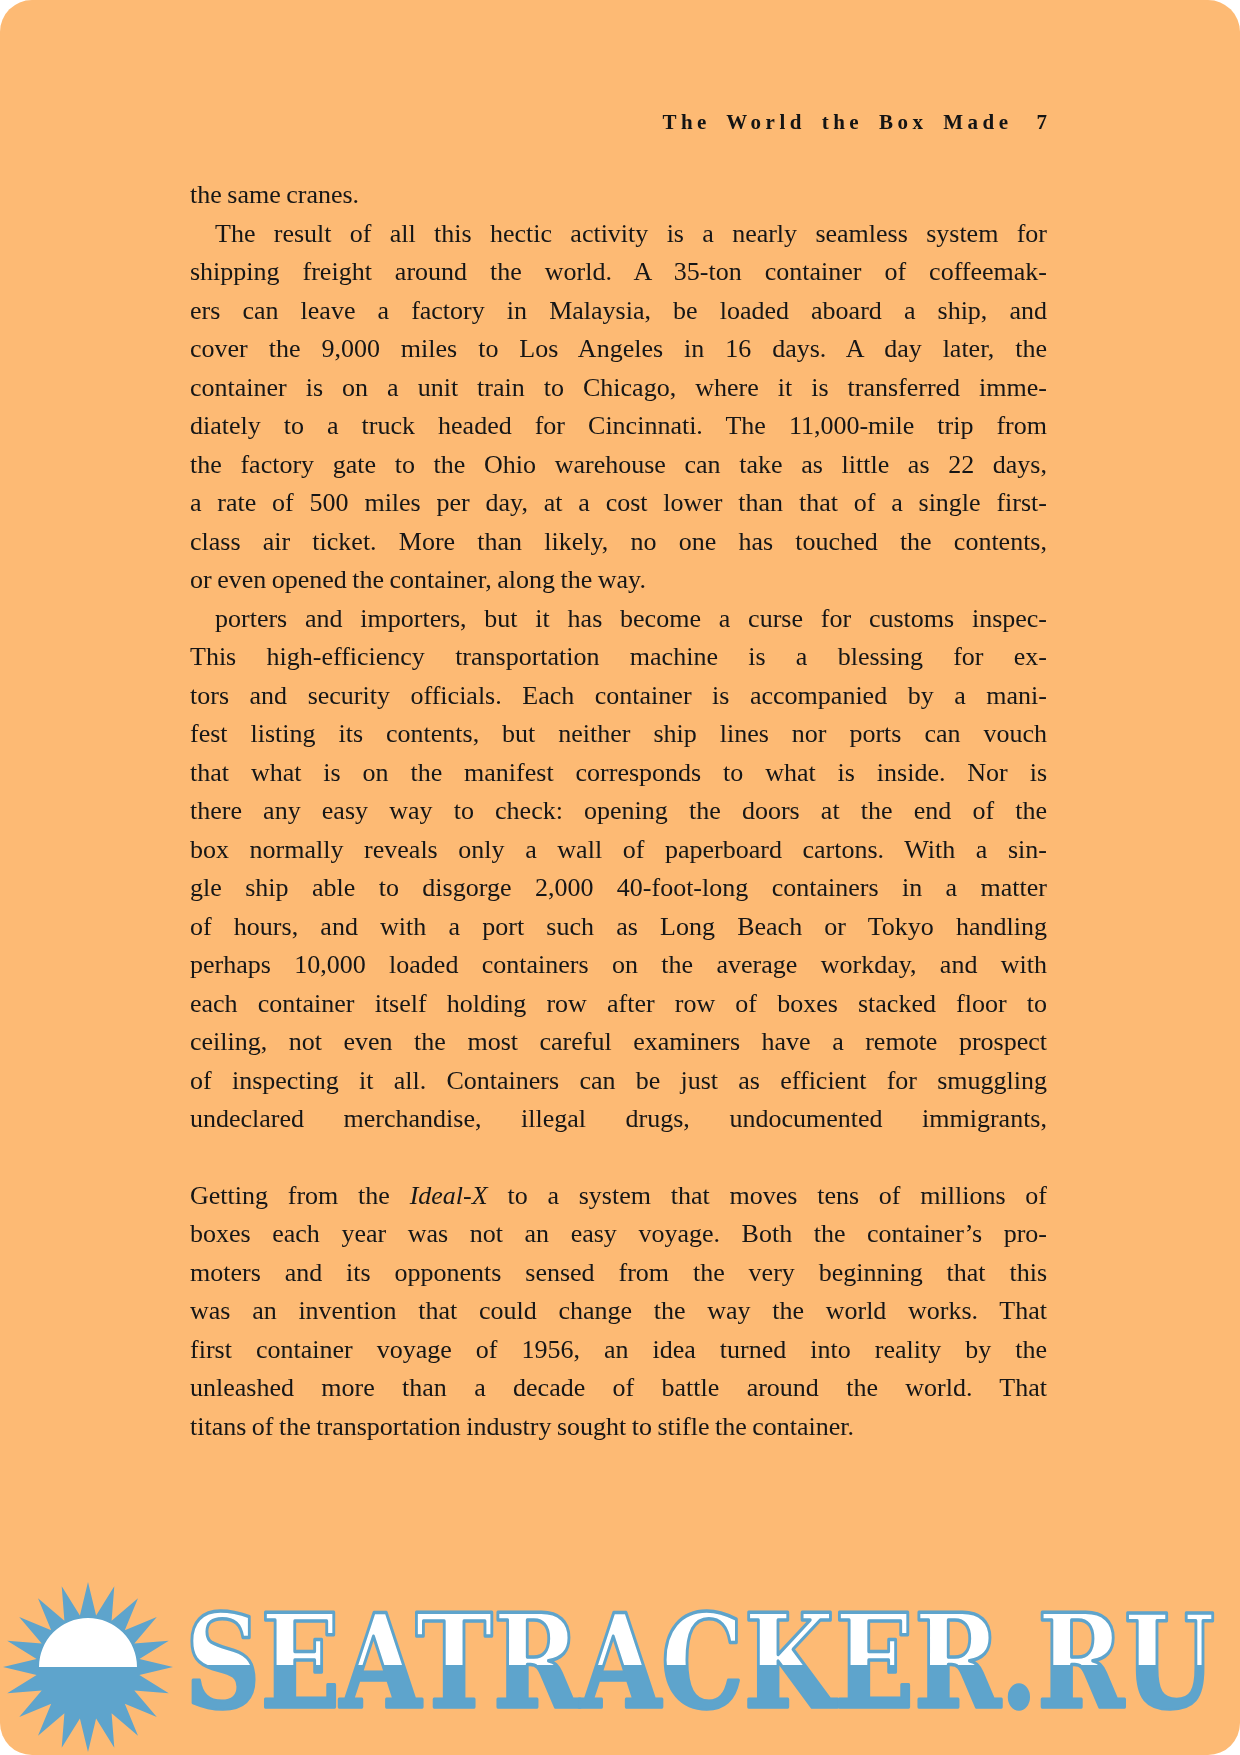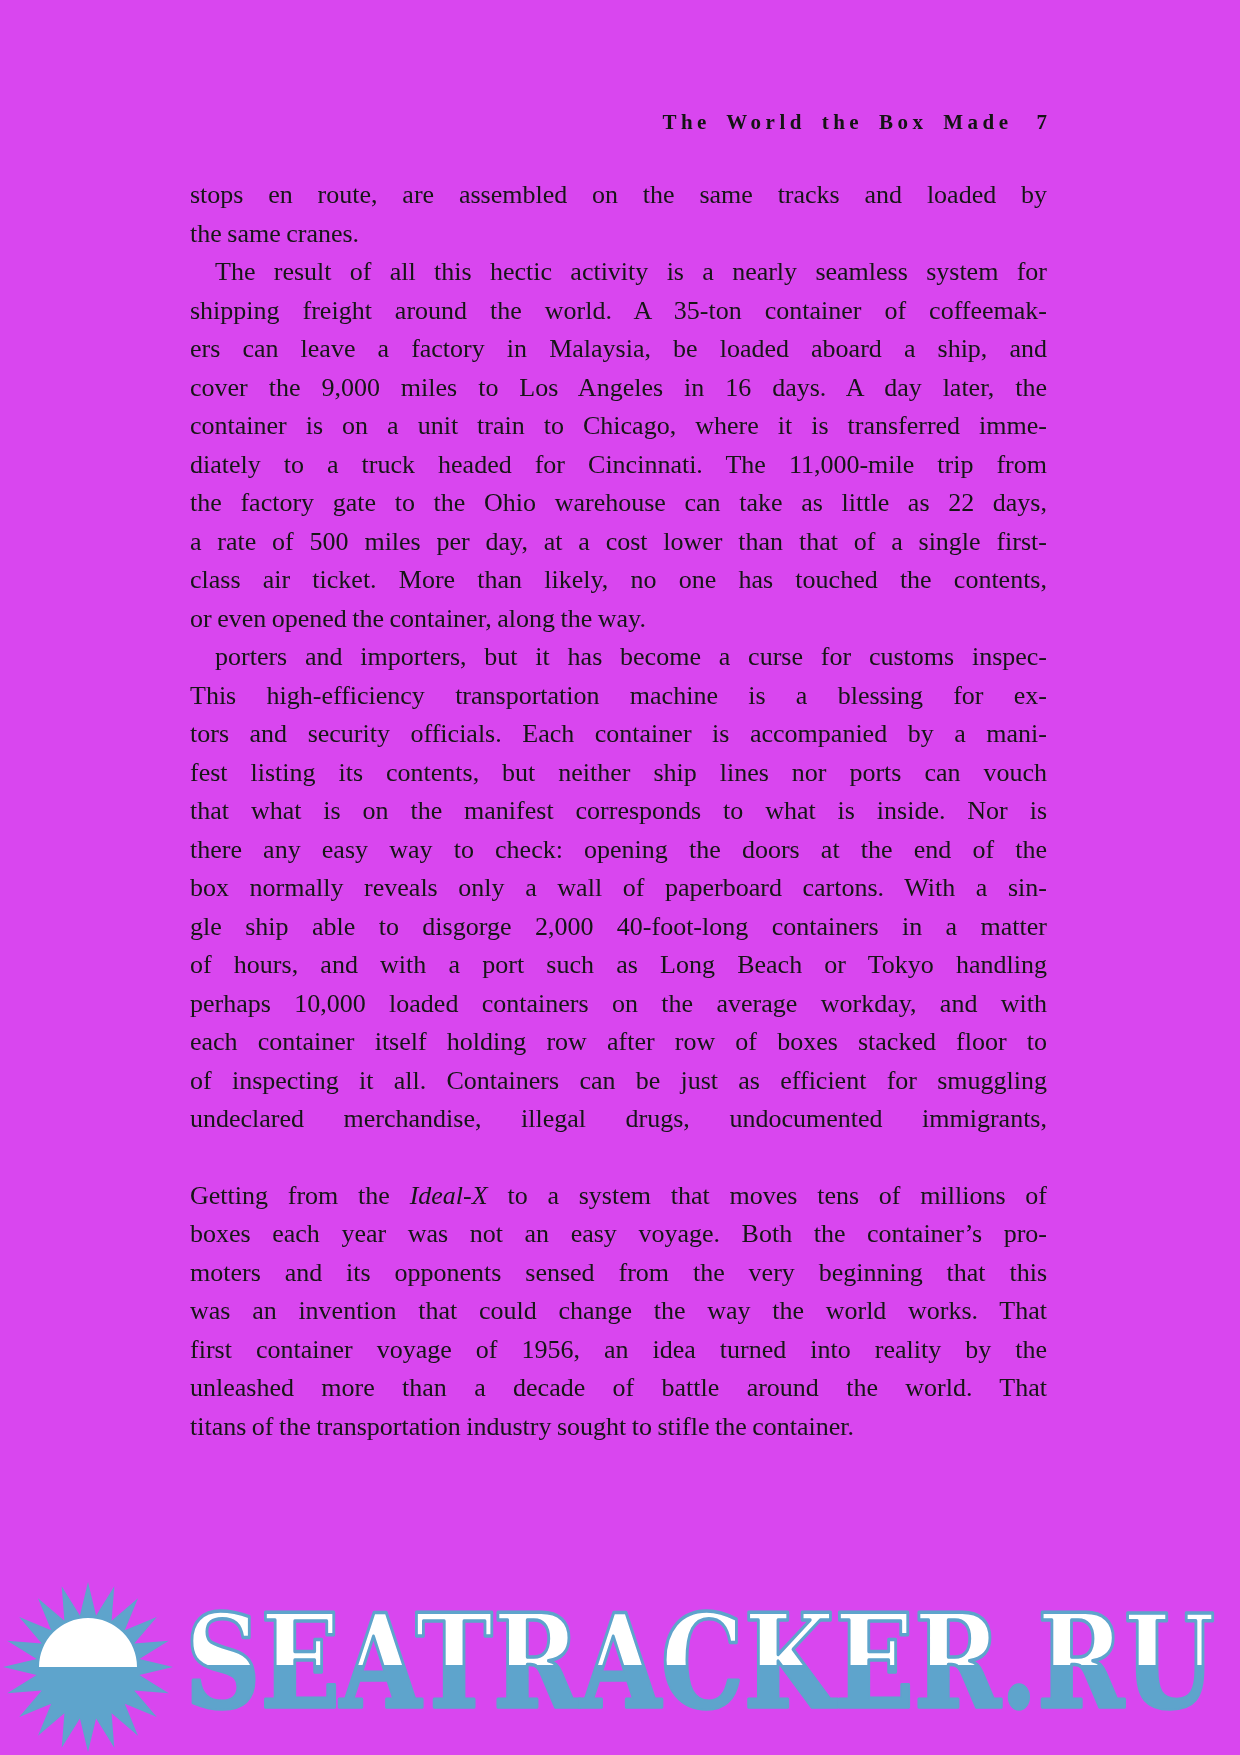--- a/index.html
+++ b/index.html
@@ -3,21 +3,21 @@
 <meta charset="utf-8">
 <style>
   html,body{margin:0;padding:0;}
   body{
     width:1240px;height:1755px;
     background:#ffffff;
     font-family:"Liberation Serif",serif;
     position:relative;
   }
   .page{
-    position:absolute;inset:0;overflow:hidden;background:#d946ef;
+    position:absolute;inset:0;overflow:hidden;background:#fdba74;border-radius:32px;
   }
   
   .running-head{
     position:absolute;left:190px;top:110px;width:857px;
     text-align:right;
     font-weight:bold;font-size:21px;color:#141414;
     letter-spacing:4.5px;word-spacing:6px;
     white-space:nowrap;
   }
   .running-head .pagenum{margin-left:24px;letter-spacing:0;}
@@ -51,21 +51,20 @@
 <body>
 
 <div class="page">
 
   <div class="running-head">
     <span>The World the Box Made</span><span class="pagenum">7</span>
   </div>
 
   <div class="body-text" id="body-text">
       <div class="para">
-        <div class="line">stops en route, are assembled on the same tracks and loaded by</div>
         <div class="line last">the same cranes.</div>
       </div>
       <div class="para indent">
         <div class="line">The result of all this hectic activity is a nearly seamless system for</div>
         <div class="line">shipping freight around the world. A 35-ton container of coffeemak-</div>
         <div class="line">ers can leave a factory in Malaysia, be loaded aboard a ship, and</div>
         <div class="line">cover the 9,000 miles to Los Angeles in 16 days. A day later, the</div>
         <div class="line">container is on a unit train to Chicago, where it is transferred imme-</div>
         <div class="line">diately to a truck headed for Cincinnati. The 11,000-mile trip from</div>
         <div class="line">the factory gate to the Ohio warehouse can take as little as 22 days,</div>
@@ -78,20 +77,21 @@
         <div class="line">This high-efficiency transportation machine is a blessing for ex-</div>
         <div class="line">tors and security officials. Each container is accompanied by a mani-</div>
         <div class="line">fest listing its contents, but neither ship lines nor ports can vouch</div>
         <div class="line">that what is on the manifest corresponds to what is inside. Nor is</div>
         <div class="line">there any easy way to check: opening the doors at the end of the</div>
         <div class="line">box normally reveals only a wall of paperboard cartons. With a sin-</div>
         <div class="line">gle ship able to disgorge 2,000 40-foot-long containers in a matter</div>
         <div class="line">of hours, and with a port such as Long Beach or Tokyo handling</div>
         <div class="line">perhaps 10,000 loaded containers on the average workday, and with</div>
         <div class="line">each container itself holding row after row of boxes stacked floor to</div>
+        <div class="line">ceiling, not even the most careful examiners have a remote prospect</div>
         <div class="line">of inspecting it all. Containers can be just as efficient for smuggling</div>
         <div class="line">undeclared merchandise, illegal drugs, undocumented immigrants,</div>
       </div>
       <div class="para gap">
         <div class="line">Getting from the <i>Ideal-X</i> to a system that moves tens of millions of</div>
         <div class="line">boxes each year was not an easy voyage. Both the container’s pro-</div>
         <div class="line">moters and its opponents sensed from the very beginning that this</div>
         <div class="line">was an invention that could change the way the world works. That</div>
         <div class="line">first container voyage of 1956, an idea turned into reality by the</div>
         <div class="line">unleashed more than a decade of battle around the world. That</div>

